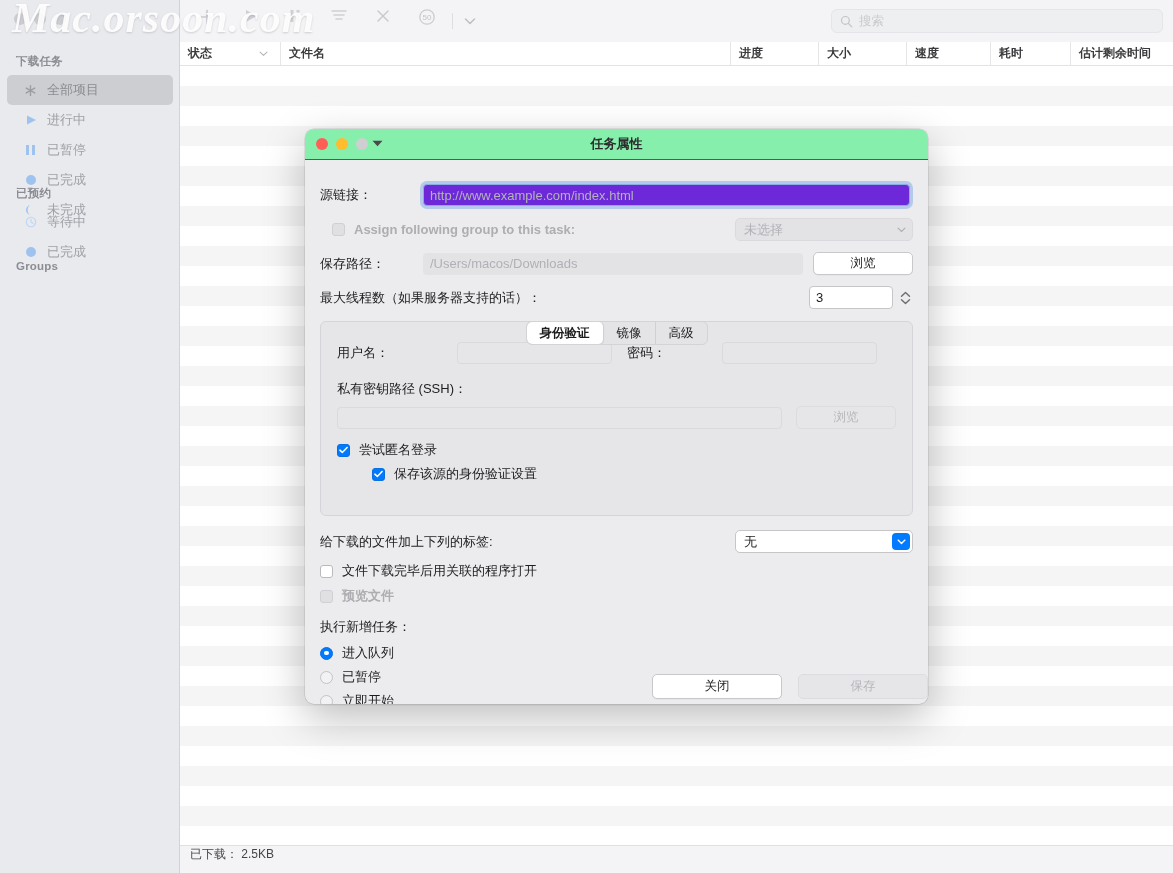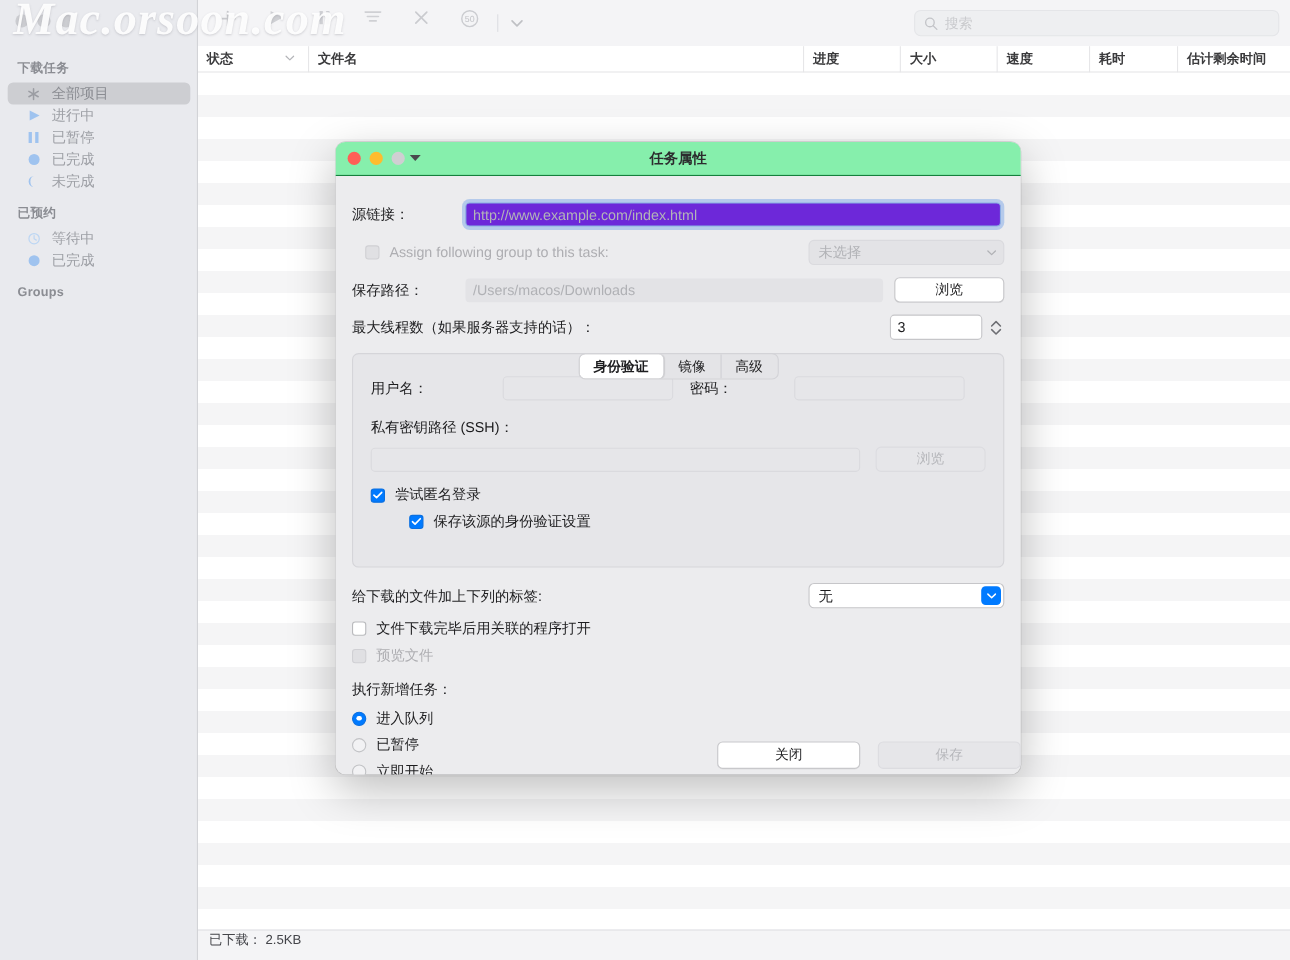--- a/index.html
+++ b/index.html
@@ -25,21 +25,21 @@
   .sb-trafficlights {
     position: absolute; left: 14px; top: 13px;
     display: flex; gap: 8px; align-items: center;
   }
   .tl { width: 12px; height: 12px; border-radius: 50%; background: #cccdd1; }
   .sb-section-title {
     font-size: 11.5px; color: #8b8d93; font-weight: 600;
     padding-left: 16px; letter-spacing: .2px;
   }
   .sb-item {
-    height: 20px; display: flex; align-items: center;
+    height: 30px; display: flex; align-items: center;
     padding-left: 16px; gap: 9px;
     font-size: 13px; color: #9ea0a6;
     border-radius: 5px; margin: 0 7px 0 7px;
   }
   .sb-item.selected { background: #cdced2; color: #8a8c92; }
   .sb-ico {
     width: 15px; height: 15px; flex: 0 0 15px;
     display: flex; align-items: center; justify-content: center;
     color: #9fc3ef; font-size: 13px; line-height: 1;
   }
@@ -148,21 +148,21 @@
   .dtl.gray { background: #cfcfd2; }
   #dlg-menu-arrow { position: absolute; left: 67px; color: #4a4a4d; font-size: 9px; }
   #dlg-title {
     width: 100%; text-align: center;
     font-size: 13px; font-weight: 700; color: #2c2c2e;
   }
   #dlg-body { padding: 0 15px; position: relative; height: 544px; }
 
   .row { display: flex; align-items: center; }
   .lbl { font-size: 13px; color: #1d1d1f; }
-  .lbl.dim { color: #aeaeb2; }
+  .lbl.dim { color: #aeaeb2; font-weight: bold; }
 
   .tf {
     height: 22px; border-radius: 4px;
     background: #6d28d9; border: 1px solid #c6c6c9;
     font-size: 13px; color: #1d1d1f;
     display: flex; align-items: center; padding: 0 6px;
   }
   .tf.placeholder { color: #b3b4b8; }
   .tf.focused {
     border: 1px solid #8aaee4;

